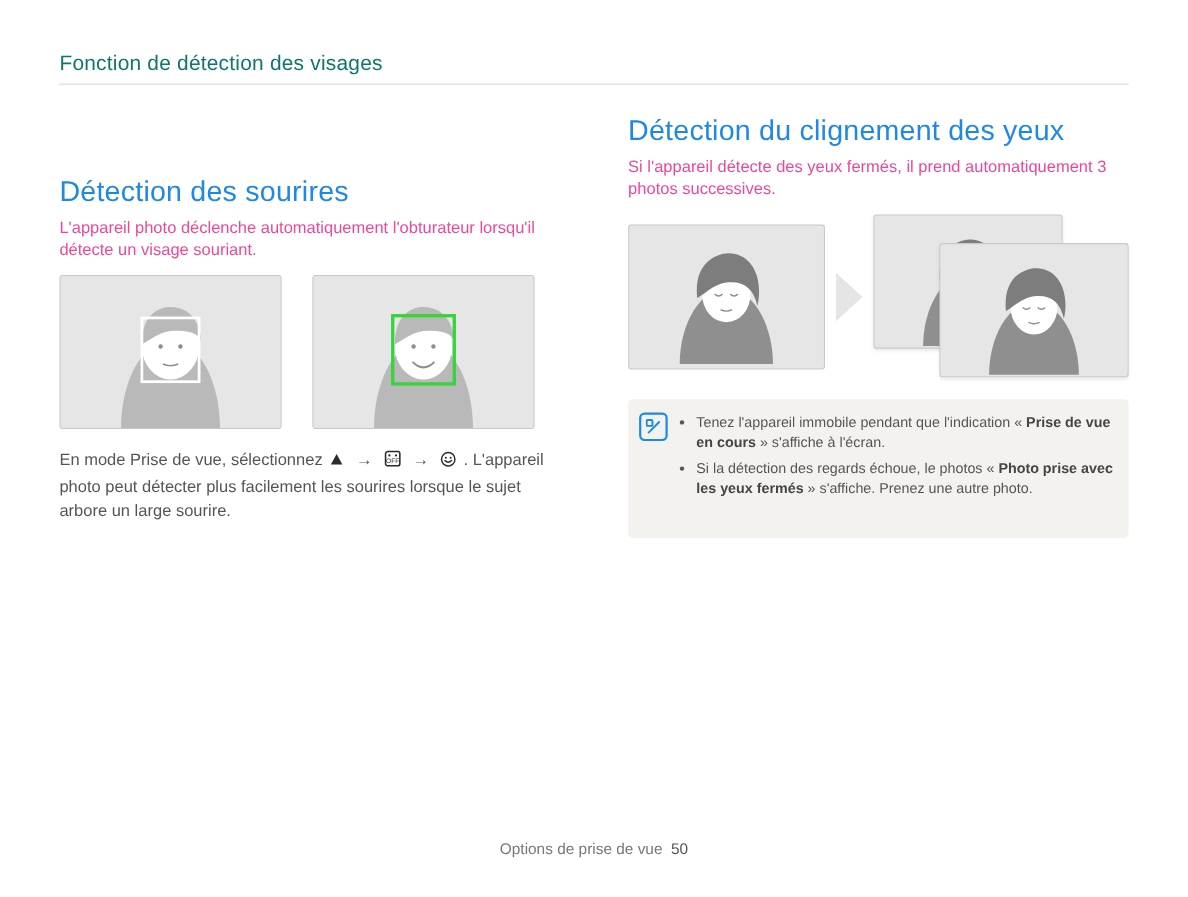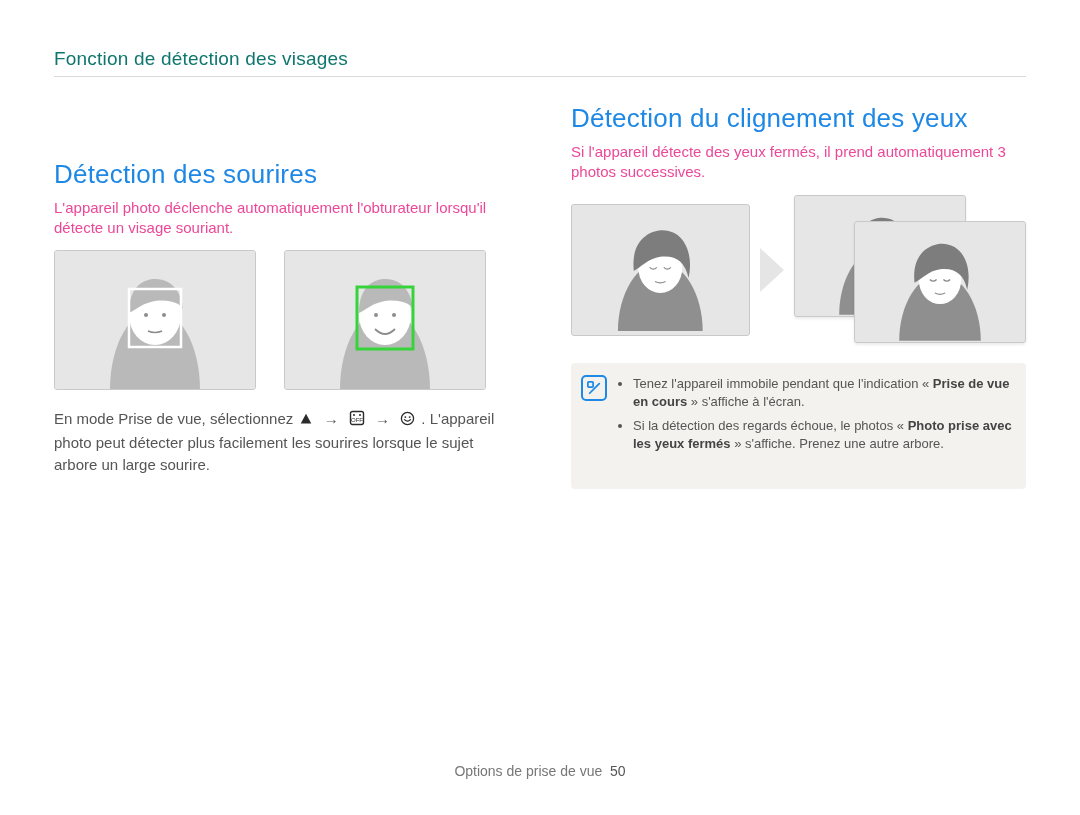--- a/index.html
+++ b/index.html
@@ -279,21 +279,21 @@
         <div class="note-badge">
           <svg viewBox="0 0 16 16">
               <use href="#ic-note"></use>
             </svg>
         </div>
         <ul class="note-list">
           <li>
             <span>Tenez l'appareil immobile pendant que l'indication « </span><b>Prise de vue en cours</b><span> » s'affiche à l'écran.</span>
           </li>
           <li>
-            <span>Si la détection des regards échoue, le photos « </span><b>Photo prise avec les yeux fermés</b><span> » s'affiche. Prenez une autre arbore.</span>
+            <span>Si la détection des regards échoue, le photos « </span><b>Photo prise avec les yeux fermés</b><span> » s'affiche. Prenez une autre photo.</span>
           </li>
         </ul>
       </div>
     </div>
 
   </div>
 
   <div class="footer">
     <span>Options de prise de vue</span>&nbsp;&nbsp;<span class="pg">50</span>
   </div>

